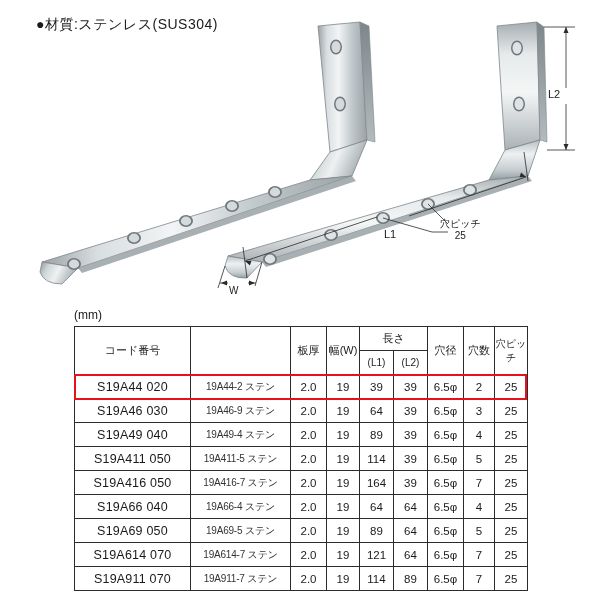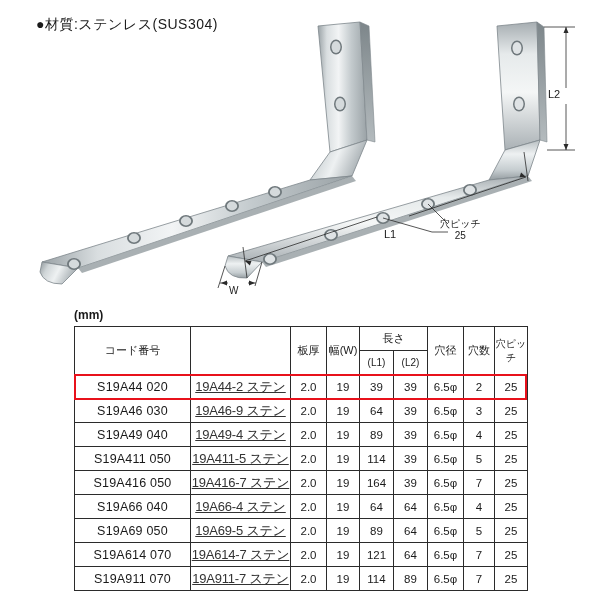--- a/index.html
+++ b/index.html
@@ -61,21 +61,20 @@
     text-align: center;
     white-space: nowrap;
   }
 
   
   .mm-label {
     position: absolute;
     left: 74px;
     top: 308px;
     font-size: 12px;
-    font-weight: bold;
   }
 
   
   .table-wrap {
     position: absolute;
     left: 74px;
     top: 326px;
     width: 453px;
   }
   table.spec {
@@ -106,24 +105,23 @@
   .col-dia    { width: 36px; }
   .col-holes  { width: 31px; }
   .col-pitch  { width: 33px; }
 
   .code-cell {
     font-weight: bold;
     font-size: 12.5px;
     letter-spacing: 0.2px;
   }
   .name-cell {
-    font-size: 13px;
+    font-size: 10px;
     color: #333;
     letter-spacing: -0.2px;
-    text-decoration: underline;
   }
   .num-cell { font-size: 11.5px; }
 
   
   .grp-label { font-size: 11px; }
   .sub-label { font-size: 10px; }
 
   
   tr.highlight td {
     position: relative;

